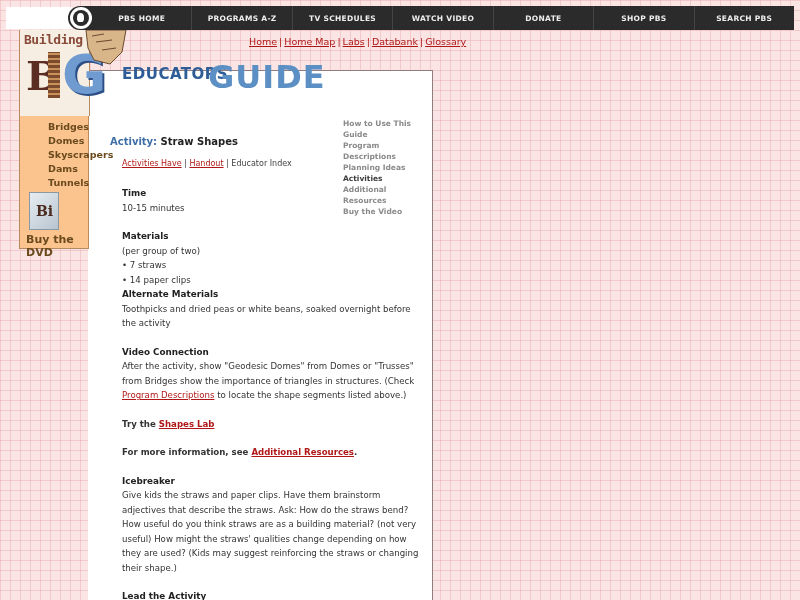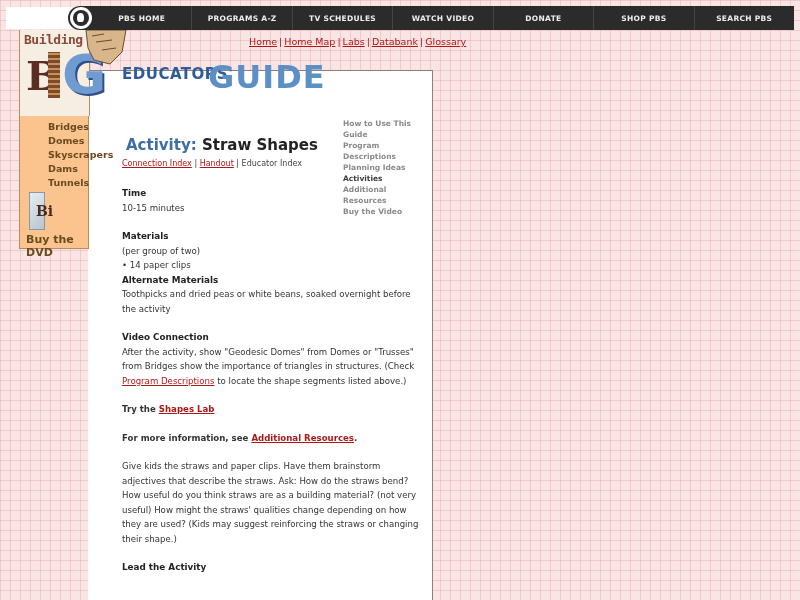--- a/index.html
+++ b/index.html
@@ -46,21 +46,21 @@
   .logo-tower { position: absolute; left: 28px; top: 22px; width: 12px; height: 46px; background: repeating-linear-gradient(0deg, #7c4a2c 0 3px, #c8915a 3px 5px); }
   .logo-g {
     position: absolute; left: 42px; top: 20px; width: 48px; height: 50px;
     font-family: "DejaVu Sans", sans-serif; font-weight: bold; font-size: 54px; line-height: 50px; color: #6f9bd0;
     text-shadow: 2px 2px 0 #2d4f86;
   }
   .logo-hand { position: absolute; left: 62px; top: 0; width: 50px; height: 40px; }
   .side-links { position: absolute; left: 7px; top: 90px; }
   .side-link { display: block; font-family: "DejaVu Sans", sans-serif; font-weight: bold; font-size: 9.5px; color: #6b4a1e; line-height: 14px; cursor: pointer; padding-left: 21px; }
   .dvd-box {
-    position: absolute; left: 9px; top: 162px; width: 16px; height: 38px;
+    position: absolute; left: 9px; top: 162px; width: 30px; height: 38px;
     background: linear-gradient(135deg, #e7edf2, #b7c4cf); border: 1px solid #8a98a4;
   }
   .dvd-box span { position: absolute; left: 6px; top: 10px; font-family: "DejaVu Serif", serif; font-weight: bold; font-size: 14px; color: #4b2a20; }
   .buy-dvd { position: absolute; left: 6px; top: 203px; font-family: "DejaVu Sans", sans-serif; font-weight: bold; font-size: 11px; color: #6b4a1e; cursor: pointer; }
 
   
   .util-links { position: absolute; left: 249px; top: 36px; font-size: 9.5px; color: #b01818; font-family: "DejaVu Sans", sans-serif; }
   .util-links a { color: #b01818; text-decoration: underline; cursor: pointer; }
   .util-links .sep { color: #b01818; margin: 0 2px; }
 
@@ -68,21 +68,21 @@
   .content {
     position: absolute; left: 88px; top: 70px; width: 345px; height: 540px;
     background: #fff; border: 1px solid #8f7d80; border-left: none;
   }
   .header-edu { position: absolute; left: 34px; top: -6px; font-family: "DejaVu Sans", sans-serif; font-weight: bold; font-size: 15px; color: #2d5c96; letter-spacing: 0.5px; }
   .header-guide { position: absolute; left: 120px; top: -10px; font-family: "DejaVu Sans", sans-serif; font-weight: bold; font-size: 32px; color: #5c8fc4; line-height: 1; letter-spacing: 1px; }
   .guide-nav { position: absolute; left: 255px; top: 3px; margin-top: 44px; }
   .guide-nav a { display: block; font-family: "DejaVu Sans", sans-serif; font-size: 7.5px; line-height: 11px; color: #8a8a8a; font-weight: bold; cursor: pointer; }
   .guide-nav a.active { color: #3a3a3a; }
 
-  .activity-title { position: absolute; left: 38px; top: 65px; font-family: "DejaVu Sans", sans-serif; font-weight: bold; font-size: 15px; }
+  .activity-title { position: absolute; left: 22px; top: 65px; font-family: "DejaVu Sans", sans-serif; font-weight: bold; font-size: 10px; }
   .activity-title .pre { color: #3d6ea6; }
   .activity-title .name { color: #222; }
   .sub-links { position: absolute; left: 34px; top: 88px; font-size: 8px; font-family: "DejaVu Sans", sans-serif; color: #444; }
   .sub-links a { color: #b01818; text-decoration: underline; cursor: pointer; }
 
   .body-text { position: absolute; left: 34px; top: 115px; width: 300px; font-family: "DejaVu Sans", sans-serif; font-size: 8.6px; line-height: 14.5px; color: #333; }
   .body-text h4 { font-size: 8.8px; font-weight: bold; color: #222; }
   .body-text p { margin: 0; }
   .gap { height: 14px; }
   .body-text a { color: #b01818; text-decoration: underline; cursor: pointer; }
@@ -124,40 +124,42 @@
     <a class="active">Activities</a>
     <a>Additional Resources</a>
     <a>Buy the Video</a>
   </div>
 
   <div class="activity-title">
     <span class="pre">Activity:</span>
     <span class="name">Straw Shapes</span>
   </div>
   <div class="sub-links">
-    <a>Connection Index</a><span> | </span><a>Handout</a><span> | </span><span>Educator Index</span>
+    <a>Activities Have</a><span> | </span><a>Handout</a><span> | </span><span>Educator Index</span>
   </div>
 
   <div class="body-text">
     <h4>Time</h4>
     <p>10-15 minutes</p>
     <div class="gap"></div>
     <h4>Materials</h4>
     <p>(per group of two)</p>
+    <p>• 7 straws</p>
     <p>• 14 paper clips</p>
     <h4>Alternate Materials</h4>
     <p>Toothpicks and dried peas or white beans, soaked overnight before the activity</p>
     <div class="gap"></div>
     <h4>Video Connection</h4>
     <p><span>After the activity, show "Geodesic Domes" from Domes or "Trusses" from Bridges show the importance of triangles in structures. (Check </span><a>Program Descriptions</a><span> to locate the shape segments listed above.)</span></p>
     <div class="gap"></div>
     <p class="b"><span>Try the </span><a class="bold">Shapes Lab</a></p>
     <div class="gap"></div>
     <p class="b"><span>For more information, see </span><a class="bold">Additional Resources</a><span>.</span></p>
     <div class="gap"></div>
+    <h4>Icebreaker</h4>
     <p>Give kids the straws and paper clips. Have them brainstorm adjectives that describe the straws. Ask: How do the straws bend? How useful do you think straws are as a building material? (not very useful) How might the straws' qualities change depending on how they are used? (Kids may suggest reinforcing the straws or changing their shape.)</p>
     <div class="gap"></div>
     <h4>Lead the Activity</h4>
   </div>
 </div>
 
 <div class="sidebar">
   <div class="logo-area">
     <div class="logo-building">Building</div>
     <div class="logo-b">B</div>

